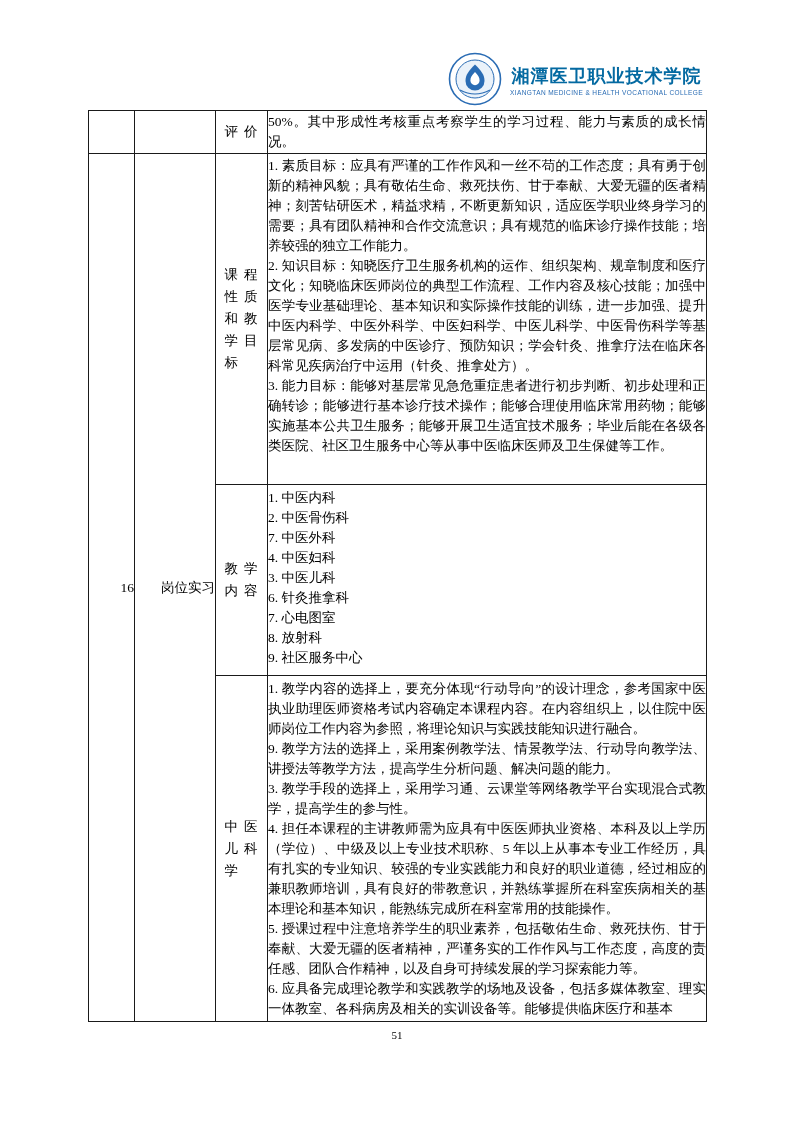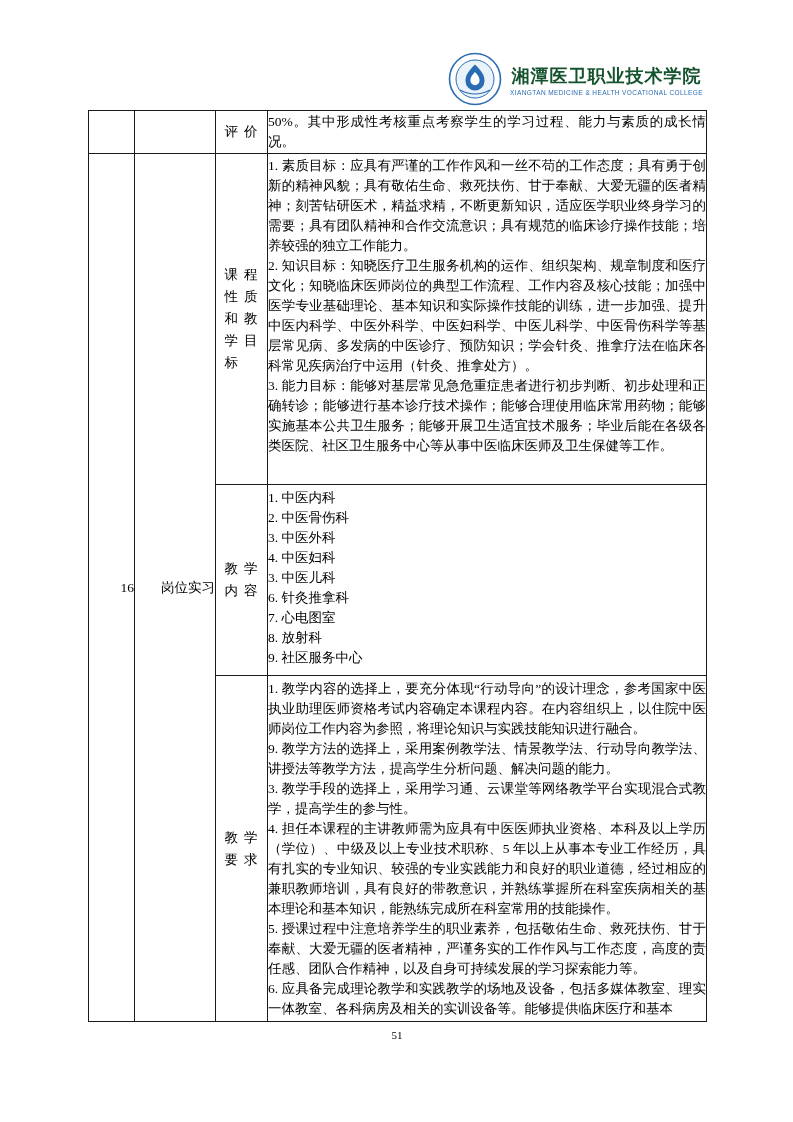--- a/index.html
+++ b/index.html
@@ -18,21 +18,21 @@
   .logo-wrap {
     position: absolute;
     top: 52px;
     right: 90px;
     display: flex;
     align-items: center;
     gap: 8px;
   }
   .logo-text { display: flex; flex-direction: column; align-items: center; }
   .logo-cn {
-    color: #14532d;
+    color: #0369a1;
     font-size: 18px;
     font-weight: bold;
     letter-spacing: 1px;
     white-space: nowrap;
     line-height: 1.2;
   }
   .logo-en {
     color: #2a6cb4;
     font-size: 6.5px;
     letter-spacing: 0.4px;
@@ -157,34 +157,34 @@
       </tr>
 
       <tr class="row-b">
         <td class="header-cell">
           <div class="wrapbox">教学内容</div>
         </td>
         <td class="content-cell">
           <div class="content-clip-b">
             <p class="list-line">1. 中医内科</p>
             <p class="list-line">2. 中医骨伤科</p>
-            <p class="list-line">3. 中医外科</p>
+            <p class="list-line">7. 中医外科</p>
             <p class="list-line">4. 中医妇科</p>
             <p class="list-line">3. 中医儿科</p>
             <p class="list-line">6. 针灸推拿科</p>
             <p class="list-line">7. 心电图室</p>
             <p class="list-line">8. 放射科</p>
             <p class="list-line">9. 社区服务中心</p>
           </div>
         </td>
       </tr>
 
       <tr class="row-c">
         <td class="header-cell">
-          <div class="wrapbox">教学要求</div>
+          <div class="wrapbox">中医儿科学</div>
         </td>
         <td class="content-cell">
           <div class="content-clip-c">
             <p>1. 教学内容的选择上，要充分体现“行动导向”的设计理念，参考国家中医执业助理医师资格考试内容确定本课程内容。在内容组织上，以住院中医师岗位工作内容为参照，将理论知识与实践技能知识进行融合。</p>
             <p>9. 教学方法的选择上，采用案例教学法、情景教学法、行动导向教学法、讲授法等教学方法，提高学生分析问题、解决问题的能力。</p>
             <p>3. 教学手段的选择上，采用学习通、云课堂等网络教学平台实现混合式教学，提高学生的参与性。</p>
             <p>4. 担任本课程的主讲教师需为应具有中医医师执业资格、本科及以上学历（学位）、中级及以上专业技术职称、5 年以上从事本专业工作经历，具有扎实的专业知识、较强的专业实践能力和良好的职业道德，经过相应的兼职教师培训，具有良好的带教意识，并熟练掌握所在科室疾病相关的基本理论和基本知识，能熟练完成所在科室常用的技能操作。</p>
             <p>5. 授课过程中注意培养学生的职业素养，包括敬佑生命、救死扶伤、甘于奉献、大爱无疆的医者精神，严谨务实的工作作风与工作态度，高度的责任感、团队合作精神，以及自身可持续发展的学习探索能力等。</p>
             <p>6. 应具备完成理论教学和实践教学的场地及设备，包括多媒体教室、理实一体教室、各科病房及相关的实训设备等。能够提供临床医疗和基本</p>
           </div>

